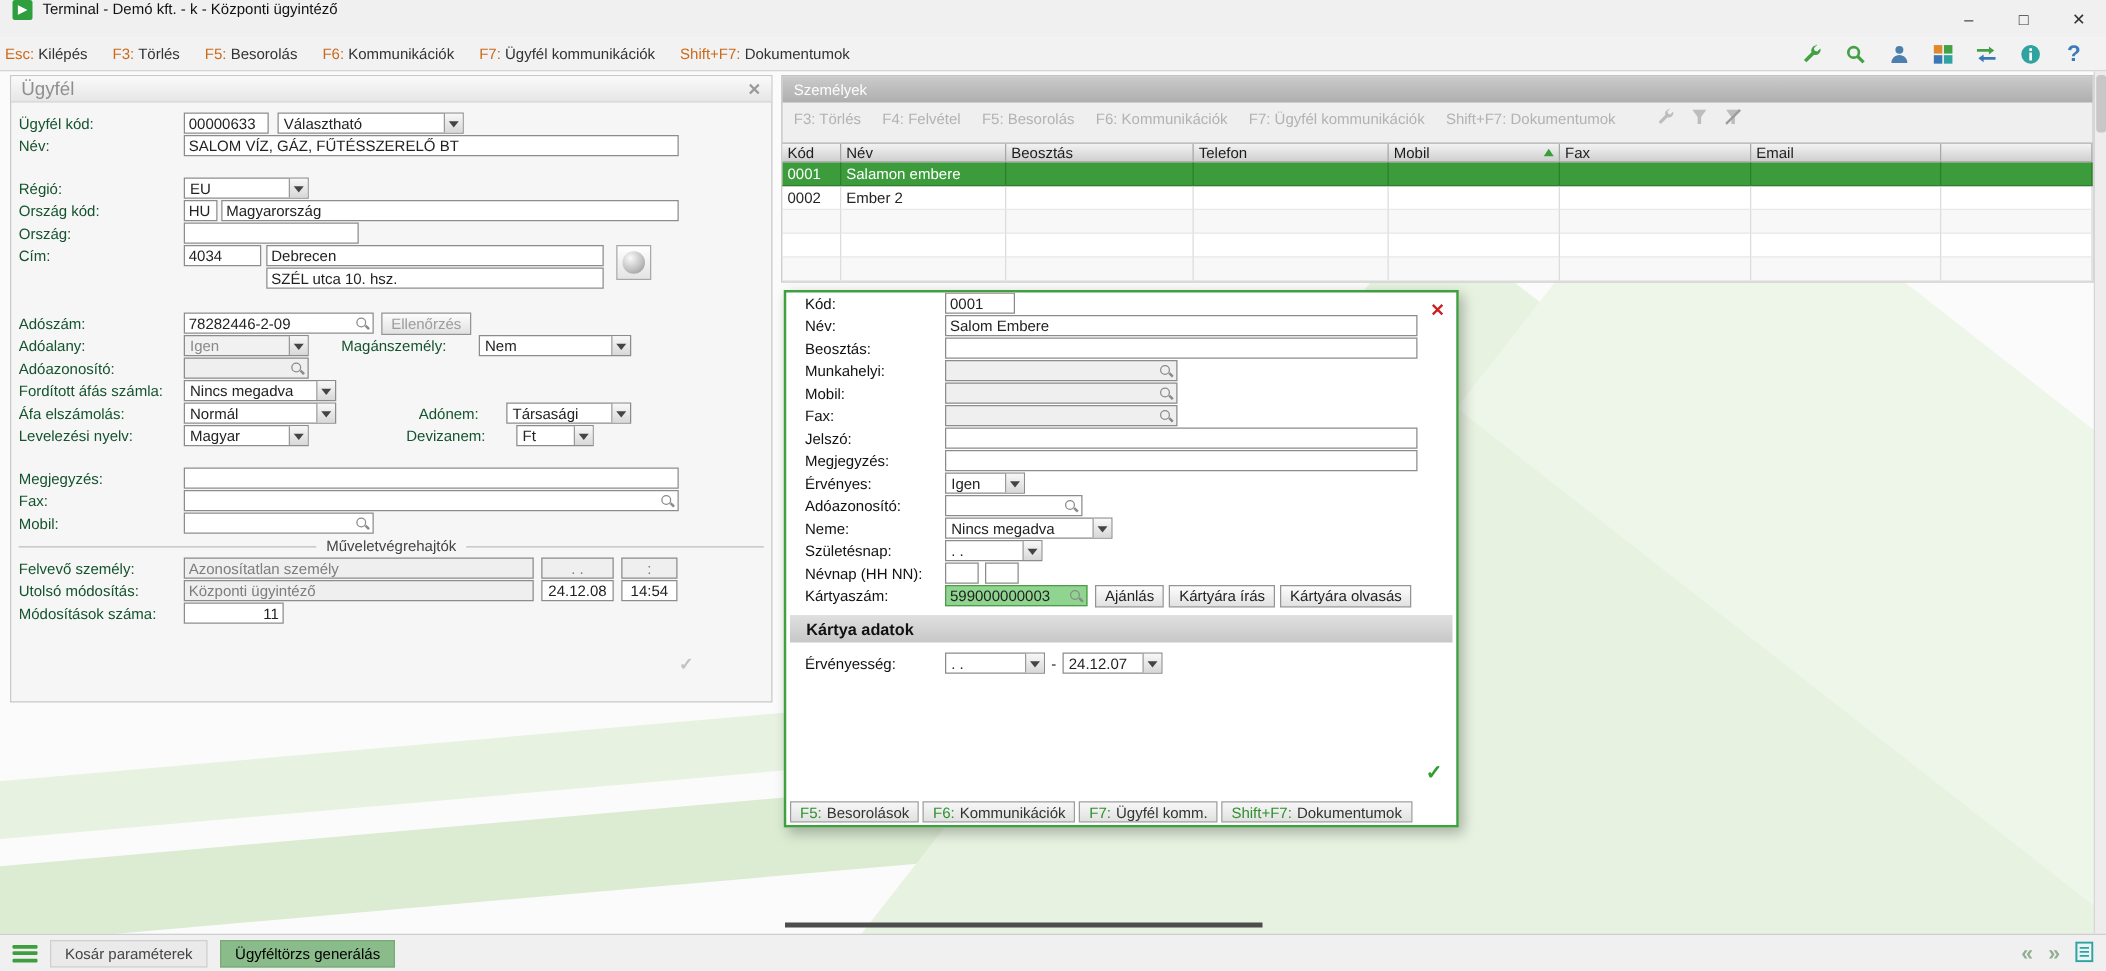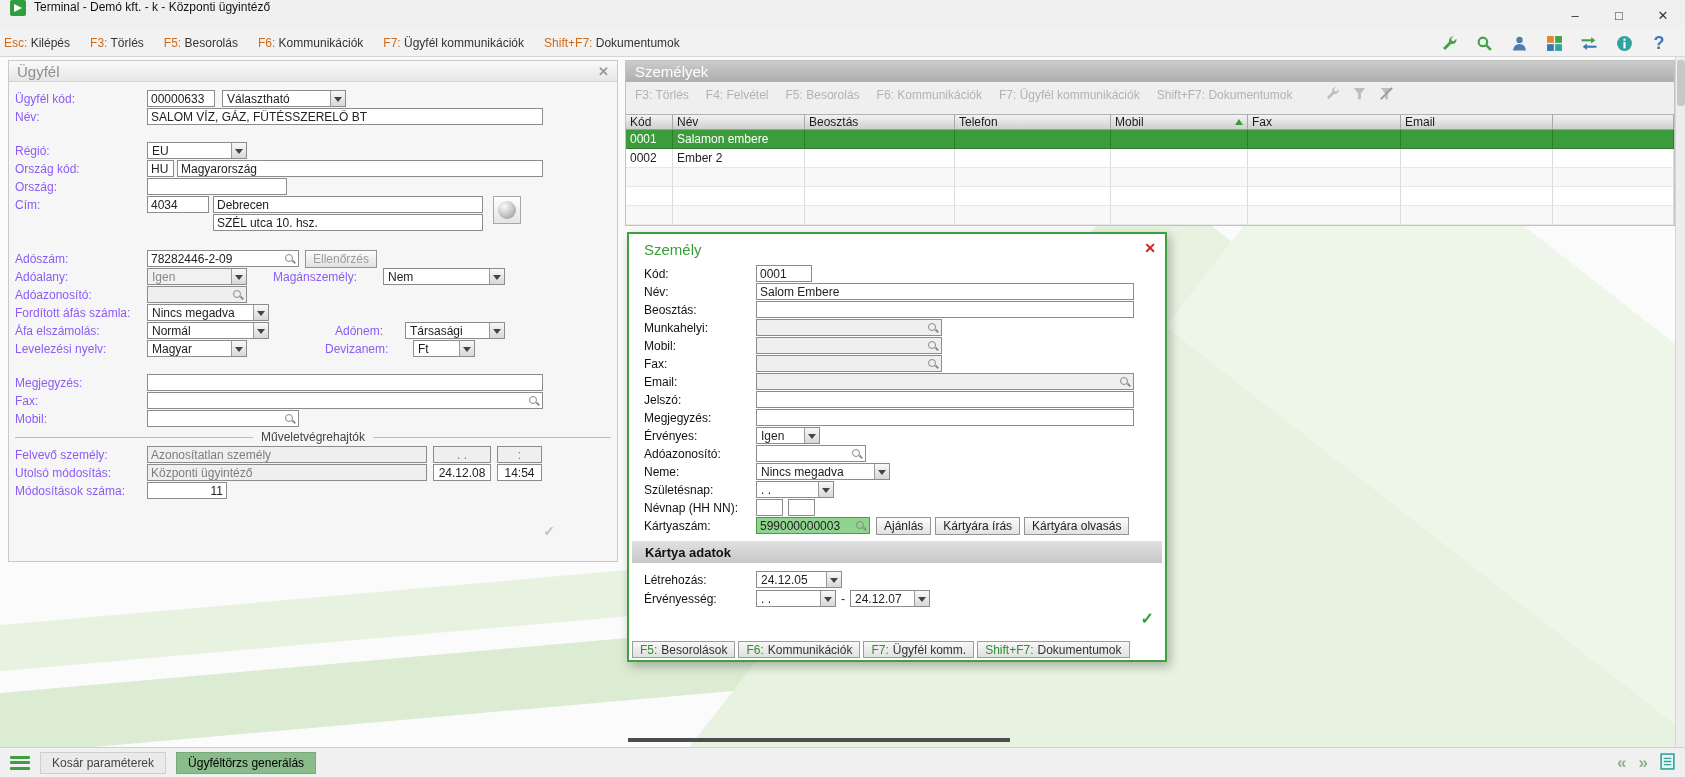--- a/index.html
+++ b/index.html
@@ -53,36 +53,36 @@
   
   #customer{position:absolute;left:8px;top:60px;width:610px;height:502px;background:#f6f6f6;
             border:1px solid #c9c9c9;z-index:1}
   .chead{height:21px;background:linear-gradient(#fafafa,#e6e6e6);border-bottom:1px solid #d2d2d2;
          display:flex;align-items:center;padding:0 8px}
   .chead .t{color:#8f8f8f;font-size:15px}
   .chead .x{margin-left:auto;color:#9a9a9a;font-size:13px;font-weight:bold}
   .cbody{padding:8px 6px 0 6px;position:relative}
   .crow{display:flex;align-items:center;height:17px;margin-bottom:1px}
   .crow.tall{height:auto}
-  .clabel{width:132px;flex:none;color:#8b5cf6;white-space:nowrap;overflow:hidden}
+  .clabel{width:132px;flex:none;color:#14532d;white-space:nowrap;overflow:hidden}
   .gap16{height:16px}.gap18{height:18px}
   .cdiv{display:flex;align-items:center;height:14px;margin:3px 0 2px}
   .cdiv .line{flex:1;height:1px;background:#bdbdbd}
   .cdiv .txt{padding:0 8px;color:#444}
   .globebtn{width:28px;height:28px;border:1px solid #a8a8a8;background:linear-gradient(#fff,#e4e4e4);
             display:flex;align-items:center;justify-content:center;margin-left:10px;align-self:flex-start;position:relative;top:0}
   .globe{width:18px;height:18px;border-radius:50%;
          background:radial-gradient(circle at 35% 30%,#fafafa,#c2c2c2 55%,#8d8d8d)}
   .graycheck{position:absolute;right:62px;bottom:-40px;color:#c2c2c2;font-size:14px;font-weight:bold}
 
   
   #persons{position:absolute;left:625px;top:60px;width:1050px;height:166px;background:#efefef;
            border:1px solid #c2c2c2;z-index:1}
   .phead{height:21px;background:linear-gradient(#cbcbcb,#aeaeae);display:flex;align-items:center;padding:0 9px}
-  .phead .t{color:#fdfdfd;font-size:15px}
+  .phead .t{color:#fdfdfd;font-size:12px}
   .pfk{height:25px;display:flex;align-items:center;padding:0 9px;color:#b2b2b2;white-space:nowrap}
   .pfk .fk{margin-right:17px}
   .pfkicons{display:flex;gap:12px;margin-left:16px;align-items:center}
   .gridwrap{margin-top:7px}
   .pthead,.pr{display:grid;grid-template-columns:47px 132px 150px 156px 137px 153px 152px 1fr}
   .pthead{height:16px;background:linear-gradient(#f3f3f3,#cfcfcf);border-top:1px solid #b0b0b0;border-bottom:1px solid #9d9d9d}
   .pth{border-right:1px solid #a8a8a8;padding:0 4px;display:flex;align-items:center;color:#1c1c1c;overflow:hidden}
   .pr{height:19px;background:#fff}
   .pr.alt{background:#f8f8f8}
   .pr.selected{background:#3c9c3c;color:#fff}
@@ -199,21 +199,21 @@
 
   <div id="customer">
     <div class="chead">
       <span class="t">Ügyfél</span>
       <span class="x">✕</span>
     </div>
     <div class="cbody">
       <div class="crow">
         <span class="clabel">Ügyfél kód:</span>
         <input class="inp" style="width: 68px;" value="00000633">
-        <span class="sel" style="width:124px;margin-left:7px">
+        <span class="sel" style="width:149px;margin-left:7px">
             <span class="selt">Választható</span>
             <span class="sela"></span>
           </span>
       </div>
       <div class="crow">
         <span class="clabel">Név:</span>
         <input class="inp" style="width: 396px;" value="SALOM VÍZ, GÁZ, FŰTÉSSZERELŐ BT">
       </div>
       <div class="gap16"></div>
       <div class="crow">
@@ -450,21 +450,20 @@
         </div>
     </div>
   </div>
 
   <div id="vscroll">
       <div id="vthumb"></div>
     </div>
   <div id="hscroll"></div>
 
   <div id="persondlg">
-    <div class="dtitle">Személy</div>
     <span class="dclose">✕</span>
     <div class="drow">
       <span class="dlabel">Kód:</span>
       <input class="inp" style="width: 56px;" value="0001">
     </div>
     <div class="drow">
       <span class="dlabel">Név:</span>
       <input class="inp" style="width: 378px;" value="Salom Embere">
     </div>
     <div class="drow">
@@ -486,27 +485,20 @@
         </span>
     </div>
     <div class="drow">
       <span class="dlabel">Fax:</span>
       <span class="sin dis" style="width:186px">
           <input value="" style="">
           <span class="mag"></span>
         </span>
     </div>
     <div class="drow">
-      <span class="dlabel">Email:</span>
-      <span class="sin dis" style="width:378px">
-          <input value="" style="">
-          <span class="mag"></span>
-        </span>
-    </div>
-    <div class="drow">
       <span class="dlabel">Jelszó:</span>
       <input class="inp" style="width: 378px;" value="">
     </div>
     <div class="drow">
       <span class="dlabel">Megjegyzés:</span>
       <input class="inp" style="width: 378px;" value="">
     </div>
     <div class="drow">
       <span class="dlabel">Érvényes:</span>
       <span class="sel" style="width:64px">
@@ -544,27 +536,20 @@
       <span class="dlabel">Kártyaszám:</span>
       <span class="sin card" style="width:114px">
           <input value="599000000003" style="">
           <span class="mag"></span>
         </span>
       <span class="btn" style="margin-left:6px">Ajánlás</span>
       <span class="btn" style="margin-left:4px">Kártyára írás</span>
       <span class="btn" style="margin-left:4px">Kártyára olvasás</span>
     </div>
     <div class="dsection">Kártya adatok</div>
-    <div class="drow">
-      <span class="dlabel">Létrehozás:</span>
-      <span class="sel" style="width:86px">
-          <span class="selt">24.12.05</span>
-          <span class="sela"></span>
-        </span>
-    </div>
     <div class="drow" style="margin-top:2px">
       <span class="dlabel">Érvényesség:</span>
       <span class="sel" style="width:80px">
           <span class="selt">. .</span>
           <span class="sela"></span>
         </span>
       <span class="dash">-</span>
       <span class="sel" style="width:80px">
           <span class="selt">24.12.07</span>
           <span class="sela"></span>

